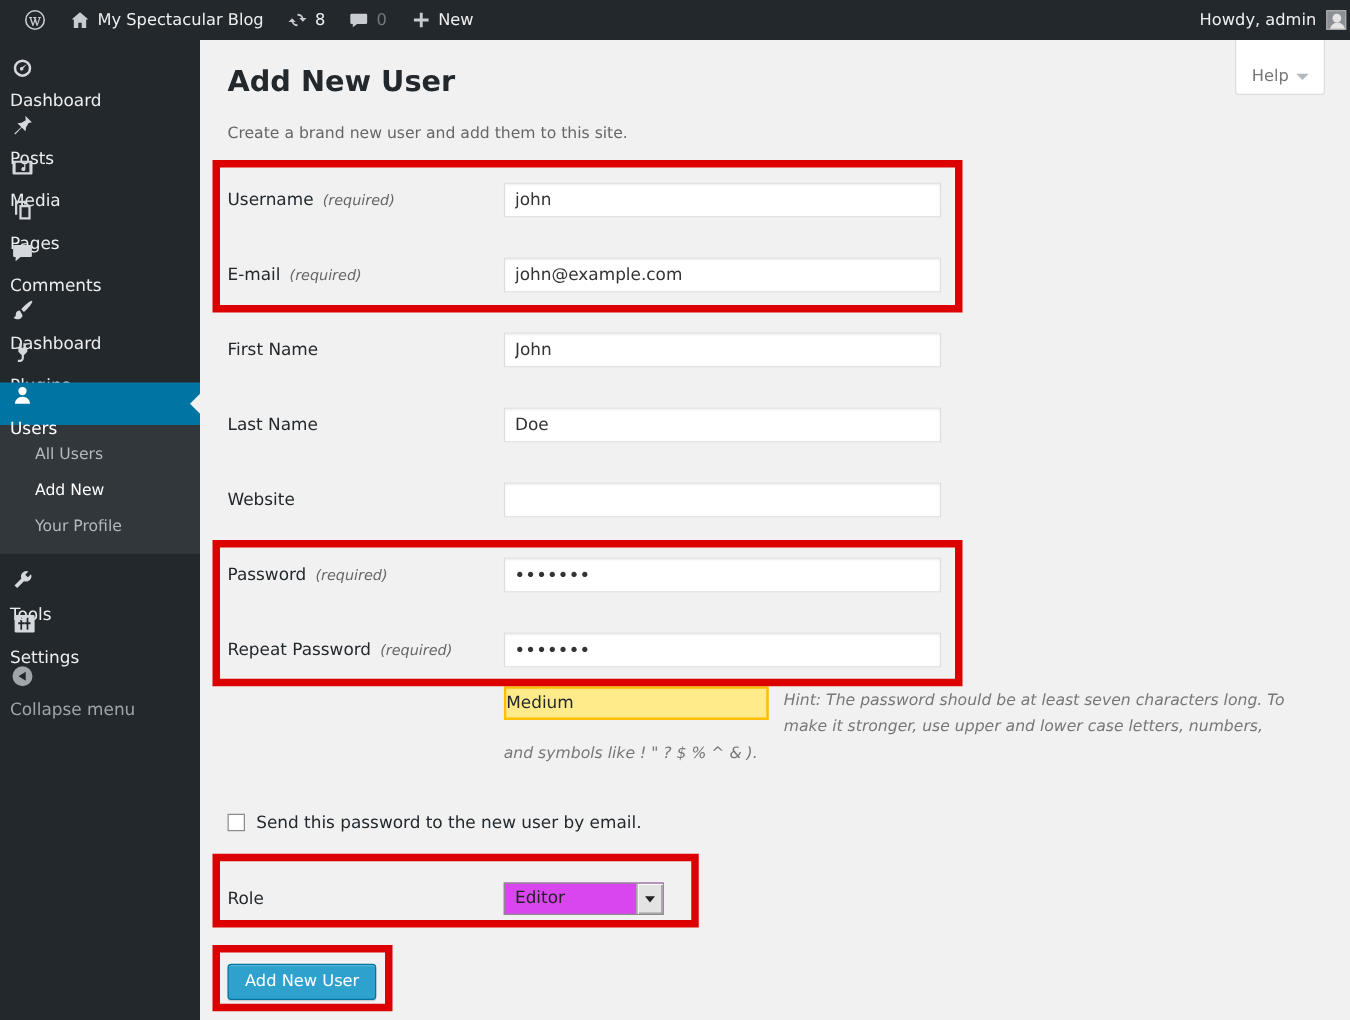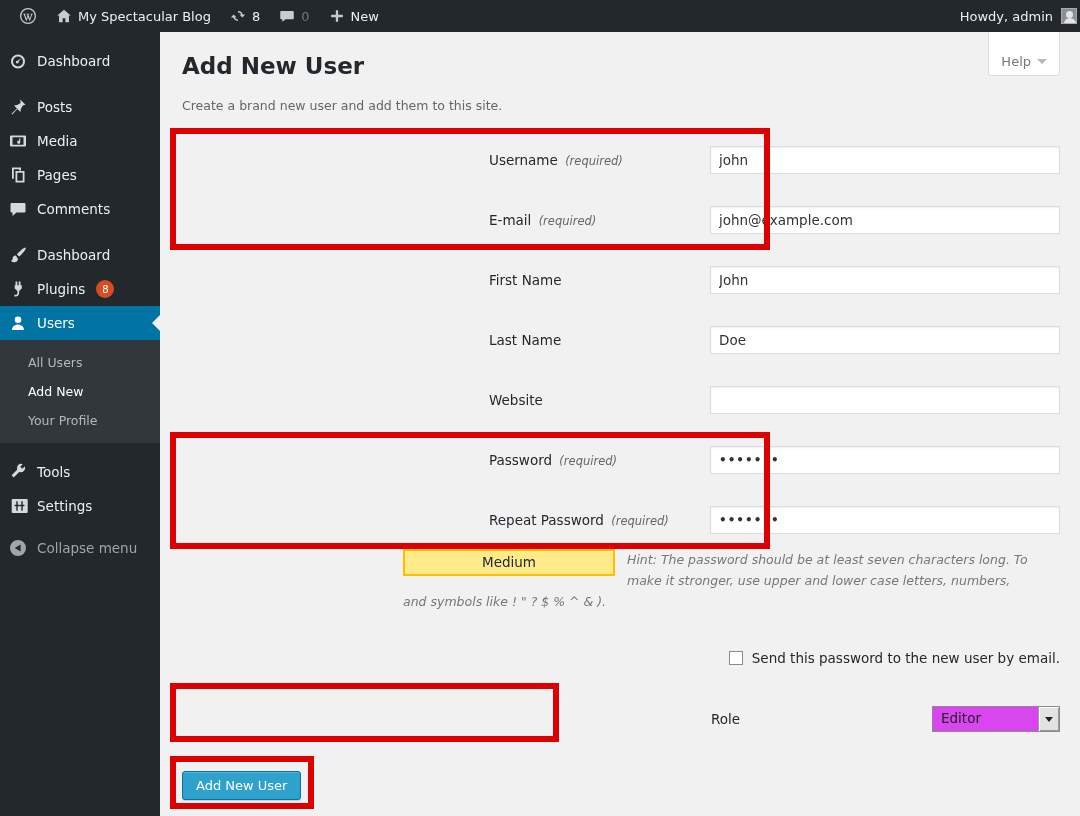--- a/index.html
+++ b/index.html
@@ -34,22 +34,22 @@
   .help-caret { width:0; height:0; border-left:5px solid transparent; border-right:5px solid transparent; border-top:5px solid #b4b9be; }
 
   
   .sidebar {
     position:absolute; top:32px; left:0; width:160px; height:784px;
     background:#23282d; color:#eee; font-size:13.5px; z-index:30;
   }
   .menu-top-space { height:12px; }
   .menu-gap { height:12px; }
   .menu-item {
-    display:flex; align-items:center; height:34px; padding:0 8px; gap:9px;
-    color:#eee; cursor:pointer; position:relative;
+    display:flex; height:34px; padding:0 8px; gap:9px;
+    color:#eee; cursor:pointer; position:relative;flex-direction:column;
   }
   .menu-icon { width:20px; height:20px; display:inline-flex; color:#d5d8dc; flex:0 0 20px; }
   .menu-icon svg { width:20px; height:20px; }
   .menu-item.active { background:#0074a2; color:#fff; }
   .menu-item.active .menu-icon { color:#fff; }
   .menu-item.active::after {
     content:""; position:absolute; right:0; top:50%; margin-top:-8px;
     border:8px solid transparent; border-right-color:#f1f1f1;
   }
   .badge {
@@ -60,34 +60,34 @@
   .submenu { background:#32373c; padding:8px 12px; }
   .submenu-item { padding:7px 0 7px 16px; font-size:12.5px; color:#b4b9be; cursor:pointer; }
   .submenu-item.current { color:#fff; }
   .collapse-space { height:8px; }
 
   
   .content { position:absolute; top:32px; left:160px; width:920px; height:784px; padding:20px 20px 0 22px; }
   h1.page-title { font-size:23px; font-weight:600; color:#23282d; line-height:29px; }
   .page-desc { margin-top:16px; font-size:12.5px; color:#666; line-height:17px; }
   .user-form { margin-top:32px; }
-  .form-row { display:flex; align-items:center; margin-bottom:32px; min-height:28px;justify-content:flex-end; }
+  .form-row { display:flex; align-items:center; margin-bottom:32px; min-height:28px; }
   .form-label { width:221px; flex:0 0 221px; font-size:13.5px; color:#23282d; }
   .req { font-style:italic; font-size:11.5px; color:#666; margin-left:3px; }
   .text-input {
     width:350px; height:28px; border:1px solid #ddd; background:#fff; color:#333;
     padding:3px 8px; font-size:13.5px; font-family:inherit;
     box-shadow:inset 0 1px 2px rgba(0,0,0,.07); outline:none;
   }
   .pw { letter-spacing:1px; font-weight:bold; font-size:12px; }
 
   .strength-section { margin:15px 0 0 221px; width:634px; margin-bottom:32px; overflow:hidden; }
   .strength-meter {
     float:left; width:212px; height:27px; margin-right:12px;
-    background:#ffeb8a; border:2px solid #ffbf00; text-align:center;
+    background:#ffeb8a; border:2px solid #ffbf00; 
     font-size:13.5px; color:#23282d; line-height:23px;
   }
   .hint { font-style:italic; font-size:12.5px; color:#777; line-height:21px; }
 
   .checkbox-row { margin-bottom:33px; }
   .checkbox-wrap { display:flex; align-items:center; gap:9px; font-size:13.5px; color:#23282d; }
   .checkbox {
     width:14px; height:14px; background:#fff; border:1px solid #8b8b8b;
     display:inline-block; cursor:pointer;
   }

